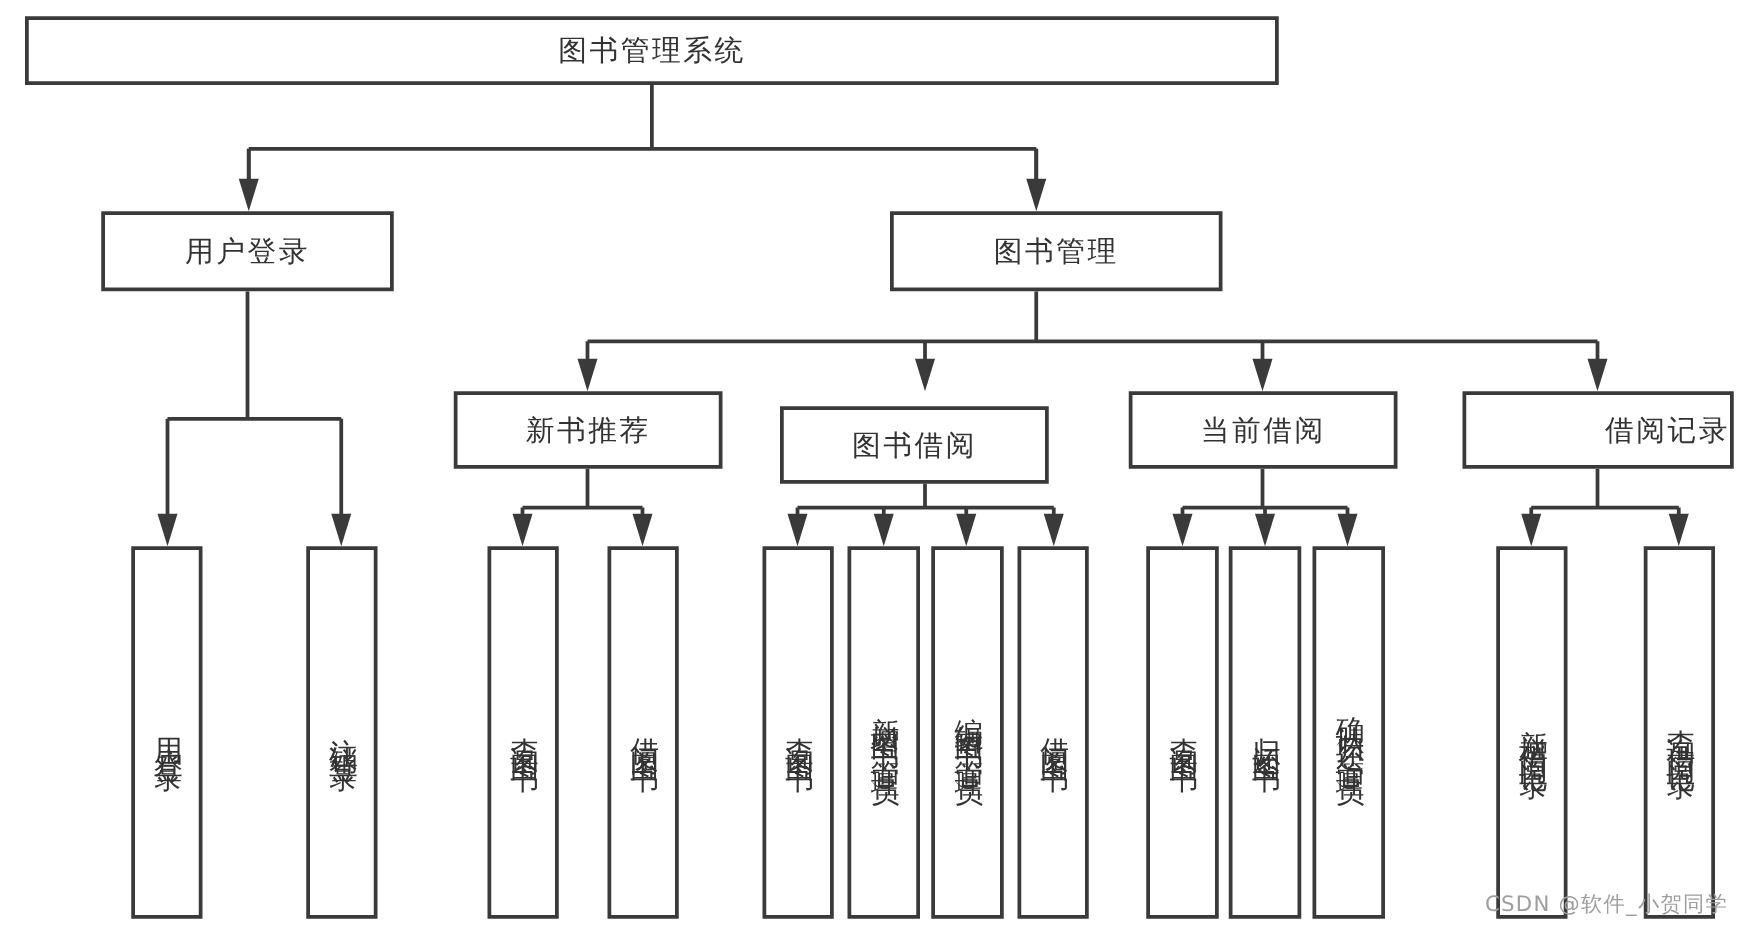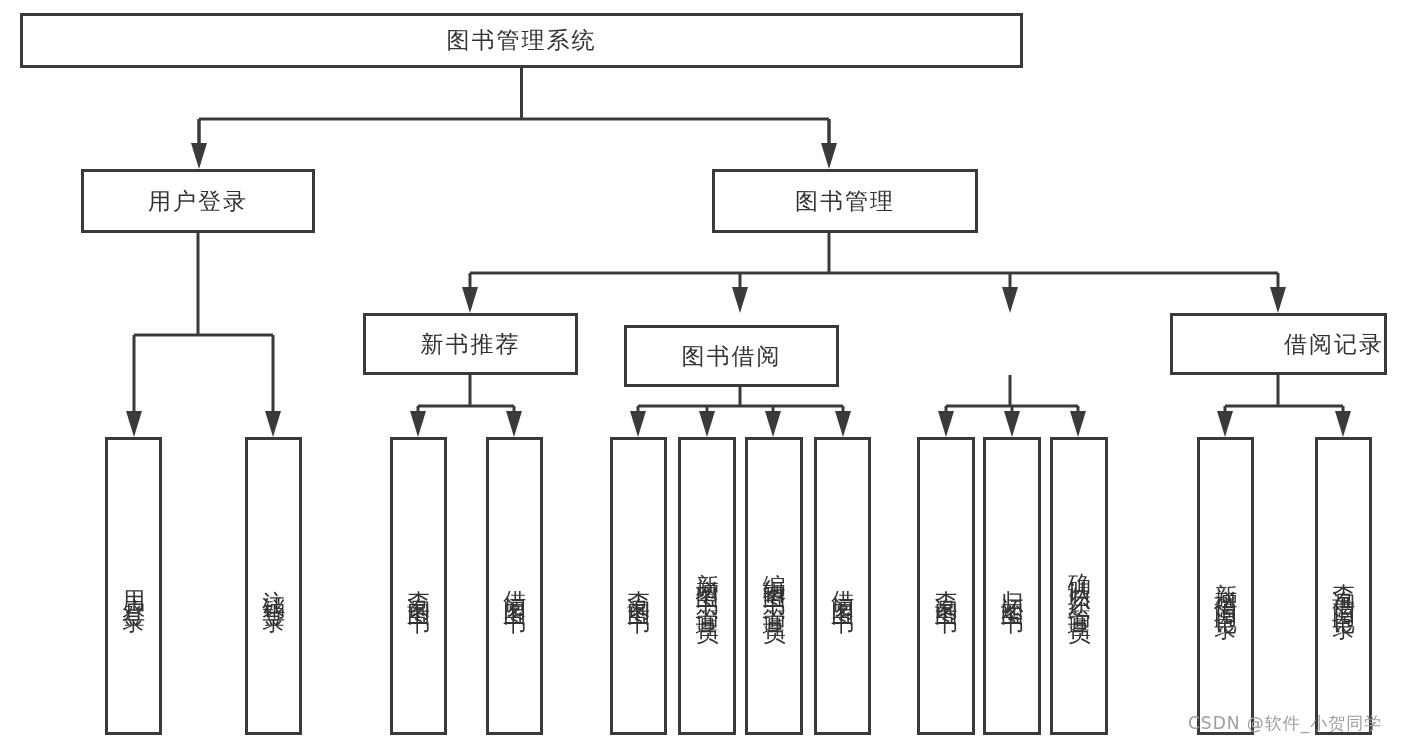--- a/index.html
+++ b/index.html
@@ -142,20 +142,23 @@
   <div class="node h-node n-mgmt">
     <span>图书管理</span>
   </div>
 
   <div class="node h-node n-rec">
     <span>新书推荐</span>
   </div>
   <div class="node h-node n-borrow">
     <span>图书借阅</span>
   </div>
+  <div class="node h-node n-cur">
+    <span>当前借阅</span>
+  </div>
   <div class="node h-node n-hist">
     <span>借阅记录</span>
   </div>
 
   <div class="node v-node leaf lf-1">
     <span>用户登录</span>
   </div>
   <div class="node v-node leaf lf-2">
     <span>注销登录</span>
   </div>

